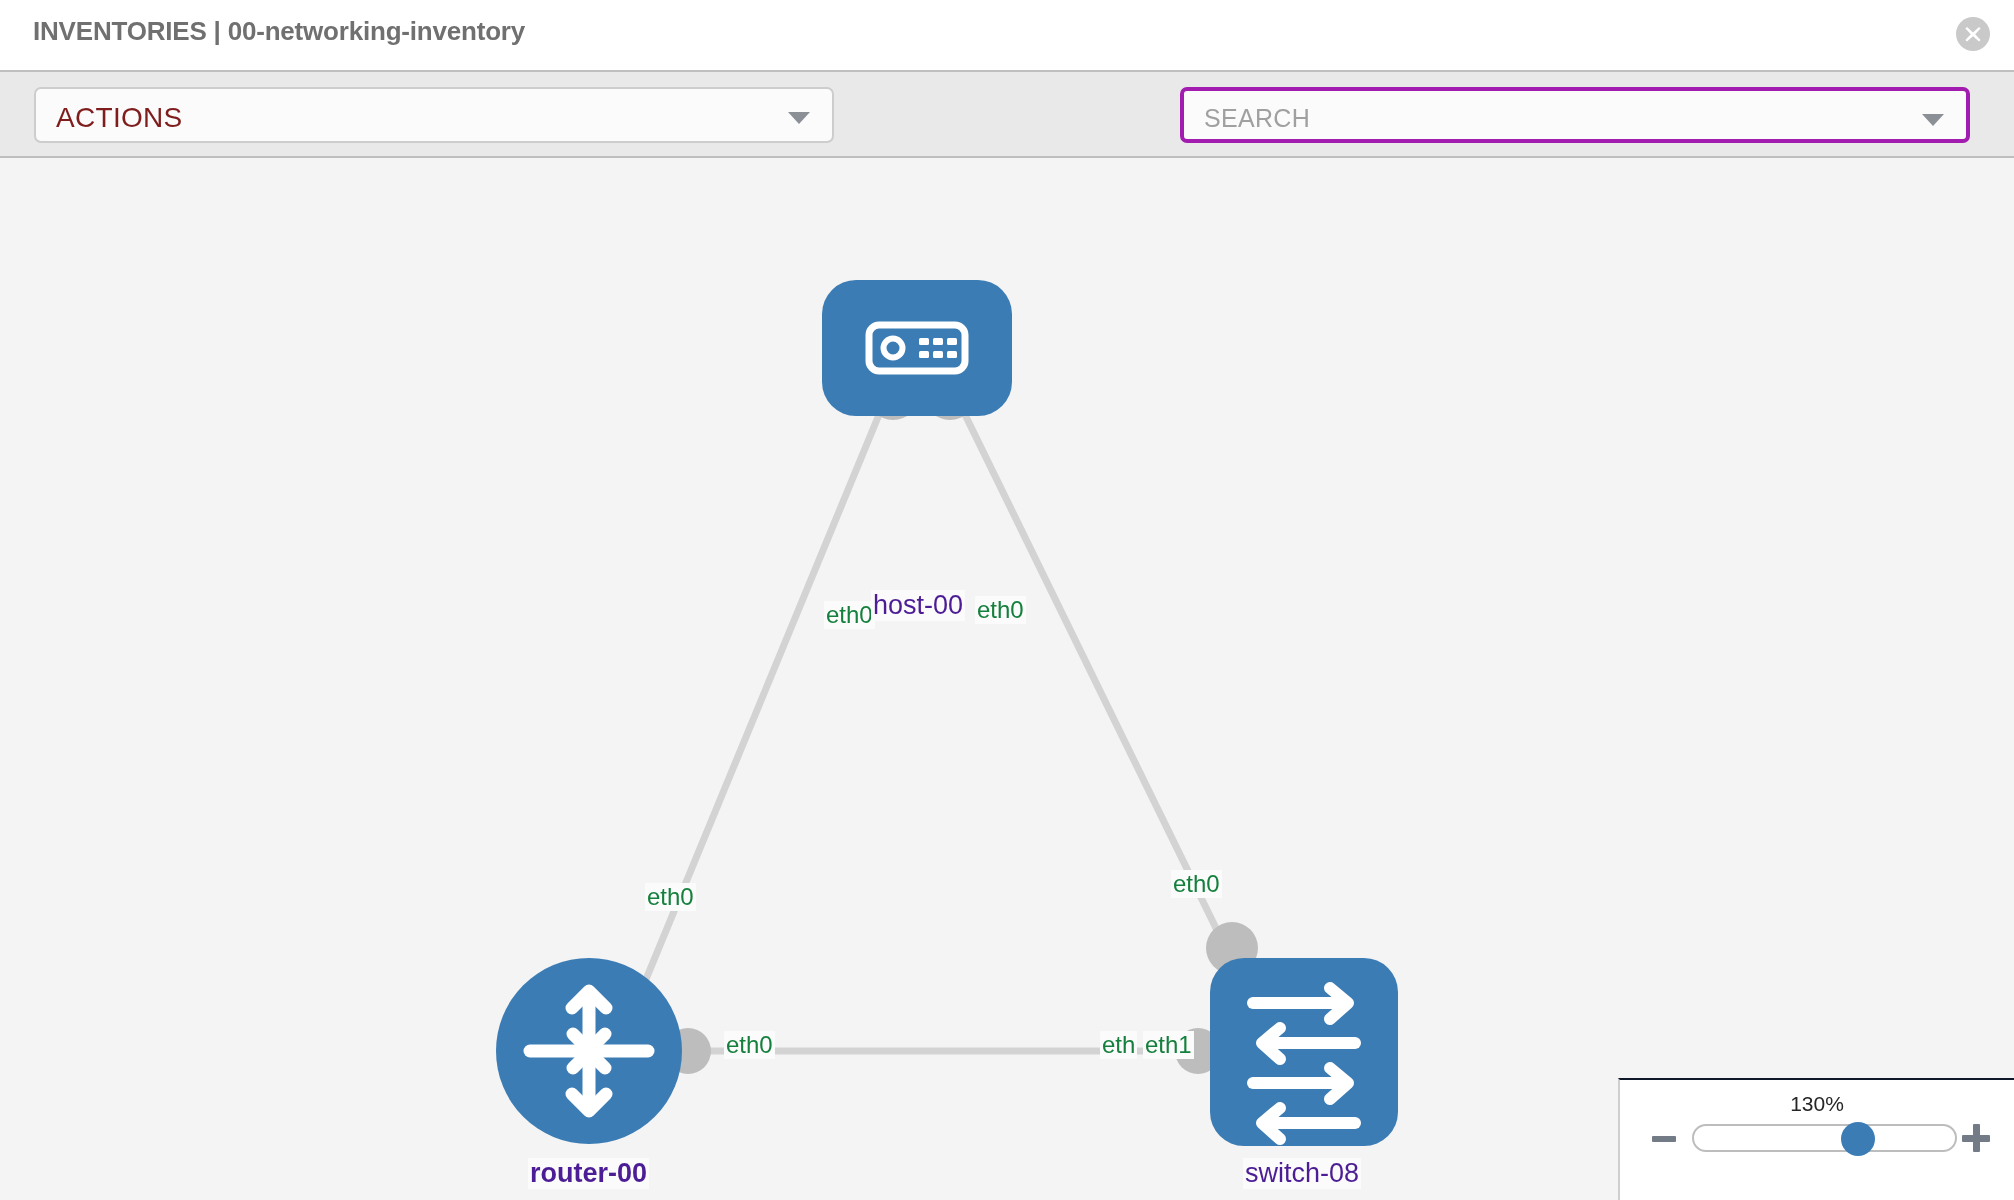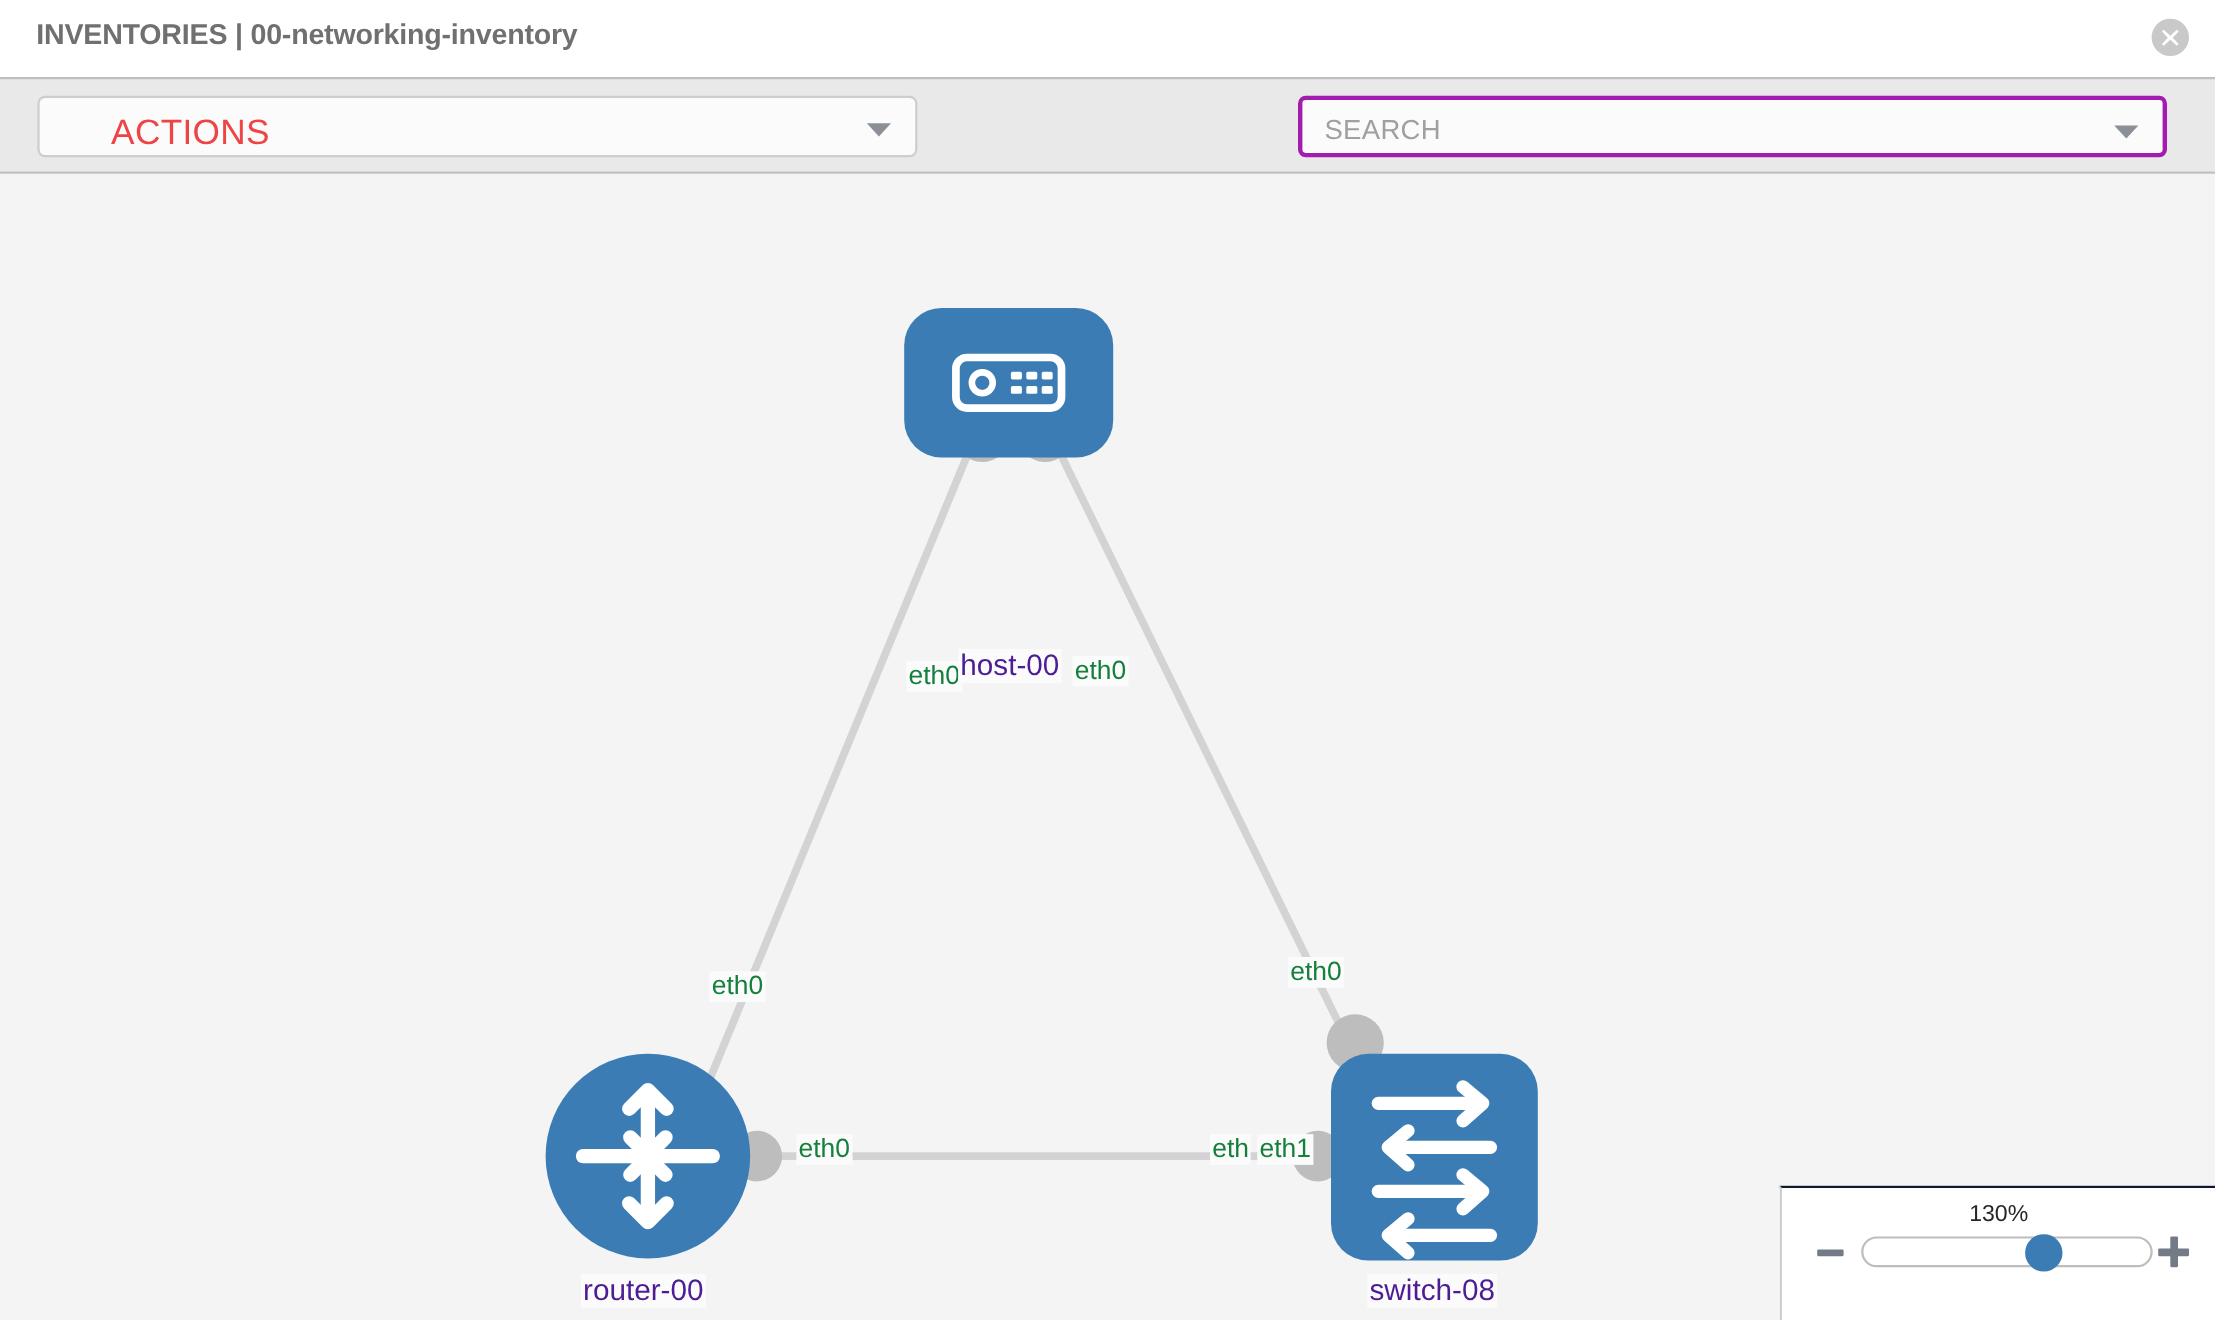--- a/index.html
+++ b/index.html
@@ -39,21 +39,21 @@
   }
   .actions-select {
     position: absolute; left: 34px; top: 15px;
     width: 800px; height: 56px;
     background: #fbfbfb;
     border: 2px solid #cdcdcd;
     border-radius: 7px;
   }
   .actions-select .sel-label {
     position: absolute; left: 20px; top: 13px;
-    font-size: 32px; color: #ef4444; letter-spacing: 0.3px; margin-left: 45px;
+    font-size: 28px; color: #7f1d1d; letter-spacing: 0.3px;
   }
   .caret {
     position: absolute; right: 22px; top: 23px;
     width: 0; height: 0;
     border-left: 11px solid transparent;
     border-right: 11px solid transparent;
     border-top: 12px solid #8b8f96;
   }
   .tool-icon {
     position: absolute; top: 90px;
@@ -252,21 +252,21 @@
 
     <span class="edge-label" style="left:824px; top:443px;">eth0</span>
     <span class="edge-label" style="left:975px; top:438px;">eth0</span>
     <span class="edge-label" style="left:645px; top:725px;">eth0</span>
     <span class="edge-label" style="left:1171px; top:712px;">eth0</span>
     <span class="edge-label" style="left:724px; top:873px;">eth0</span>
     <span class="edge-label" style="left:1100px; top:873px;">eth</span>
     <span class="edge-label" style="left:1122px; top:873px;margin-left:21px;">eth1</span>
 
     <span class="node-label" style="left:871px; top:432px;">host-00</span>
-    <span class="node-label" style="left:528px; top:1000px;">router-00</span>
+    <span class="node-label" style="left:528px; top:1000px;font-weight:bold;">router-00</span>
     <span class="node-label" style="left:1243px; top:1000px;">switch-08</span>
 
     <div class="zoom-panel">
       <div class="zoom-value">130%</div>
       <div class="zoom-minus"></div>
       <div class="zoom-track">
         <div class="zoom-thumb" style="left: 147.43px;"></div>
       </div>
       <div class="zoom-plus"></div>
     </div>

